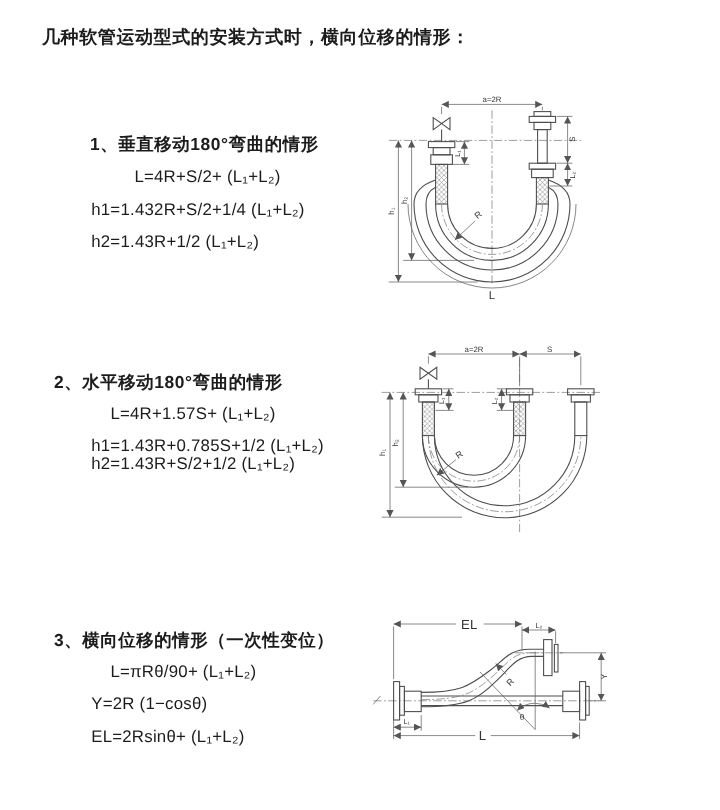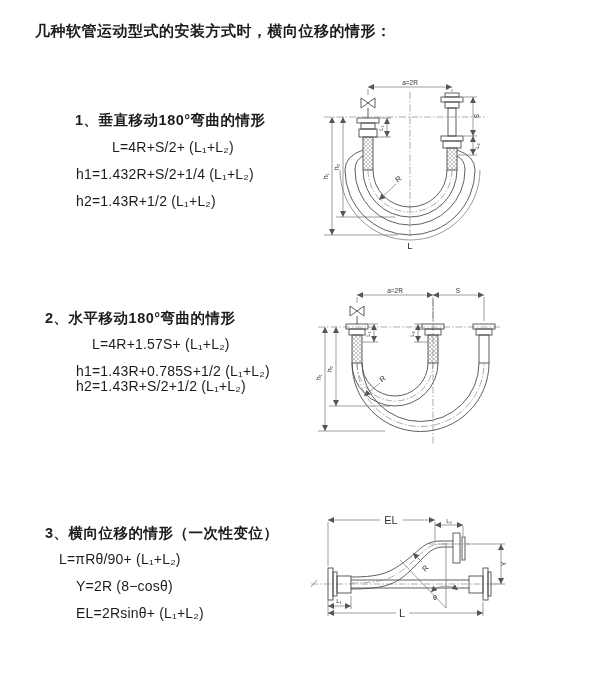--- a/index.html
+++ b/index.html
@@ -183,22 +183,22 @@
       <text x="148" y="10" font-size="6.5" text-anchor="middle">S</text>
       <text x="60" y="51" font-size="6" text-anchor="middle" transform="rotate(-90 60 51)">L₁</text>
       <text x="104" y="51" font-size="6" text-anchor="middle" transform="rotate(-90 104 51)">L₂</text>
       <text x="11" y="94" font-size="6.5" text-anchor="middle" transform="rotate(-90 11 94)">h₁</text>
       <text x="22" y="86" font-size="6.5" text-anchor="middle" transform="rotate(-90 22 86)">h₂</text>
       <text x="74" y="98" font-size="7.5" text-anchor="middle" transform="rotate(-35 74 98)">R</text>
     </g>
   </svg>
 
   <div class="abs heading" style="left:45px;top:524px;text-align:center;">3、横向位移的情形（一次性变位）</div>
-  <div class="abs formula" style="left:59px;top:551px;">L=πRθ/90+ (L₁+L₂)</div>
-  <div class="abs formula" style="left:76px;top:578px;">Y=2R (8−cosθ)</div>
+  <div class="abs formula" style="left:92px;top:551px;">L=πRθ/90+ (L₁+L₂)</div>
+  <div class="abs formula" style="left:76px;top:578px;">Y=2R (1−cosθ)</div>
   <div class="abs formula" style="left:76px;top:605px;">EL=2Rsinθ+ (L₁+L₂)</div>
 
   <svg style="left:303px;top:498px;" width="297" height="162" viewBox="0 0 297 162">
     <defs>
       <marker id="d3a" markerUnits="userSpaceOnUse" markerWidth="6" markerHeight="6" refX="6" refY="3" orient="auto-start-reverse">
         <path d="M0 0 L6 3 L0 6 z" fill="#555"></path>
       </marker>
     </defs>
 
     <g>

